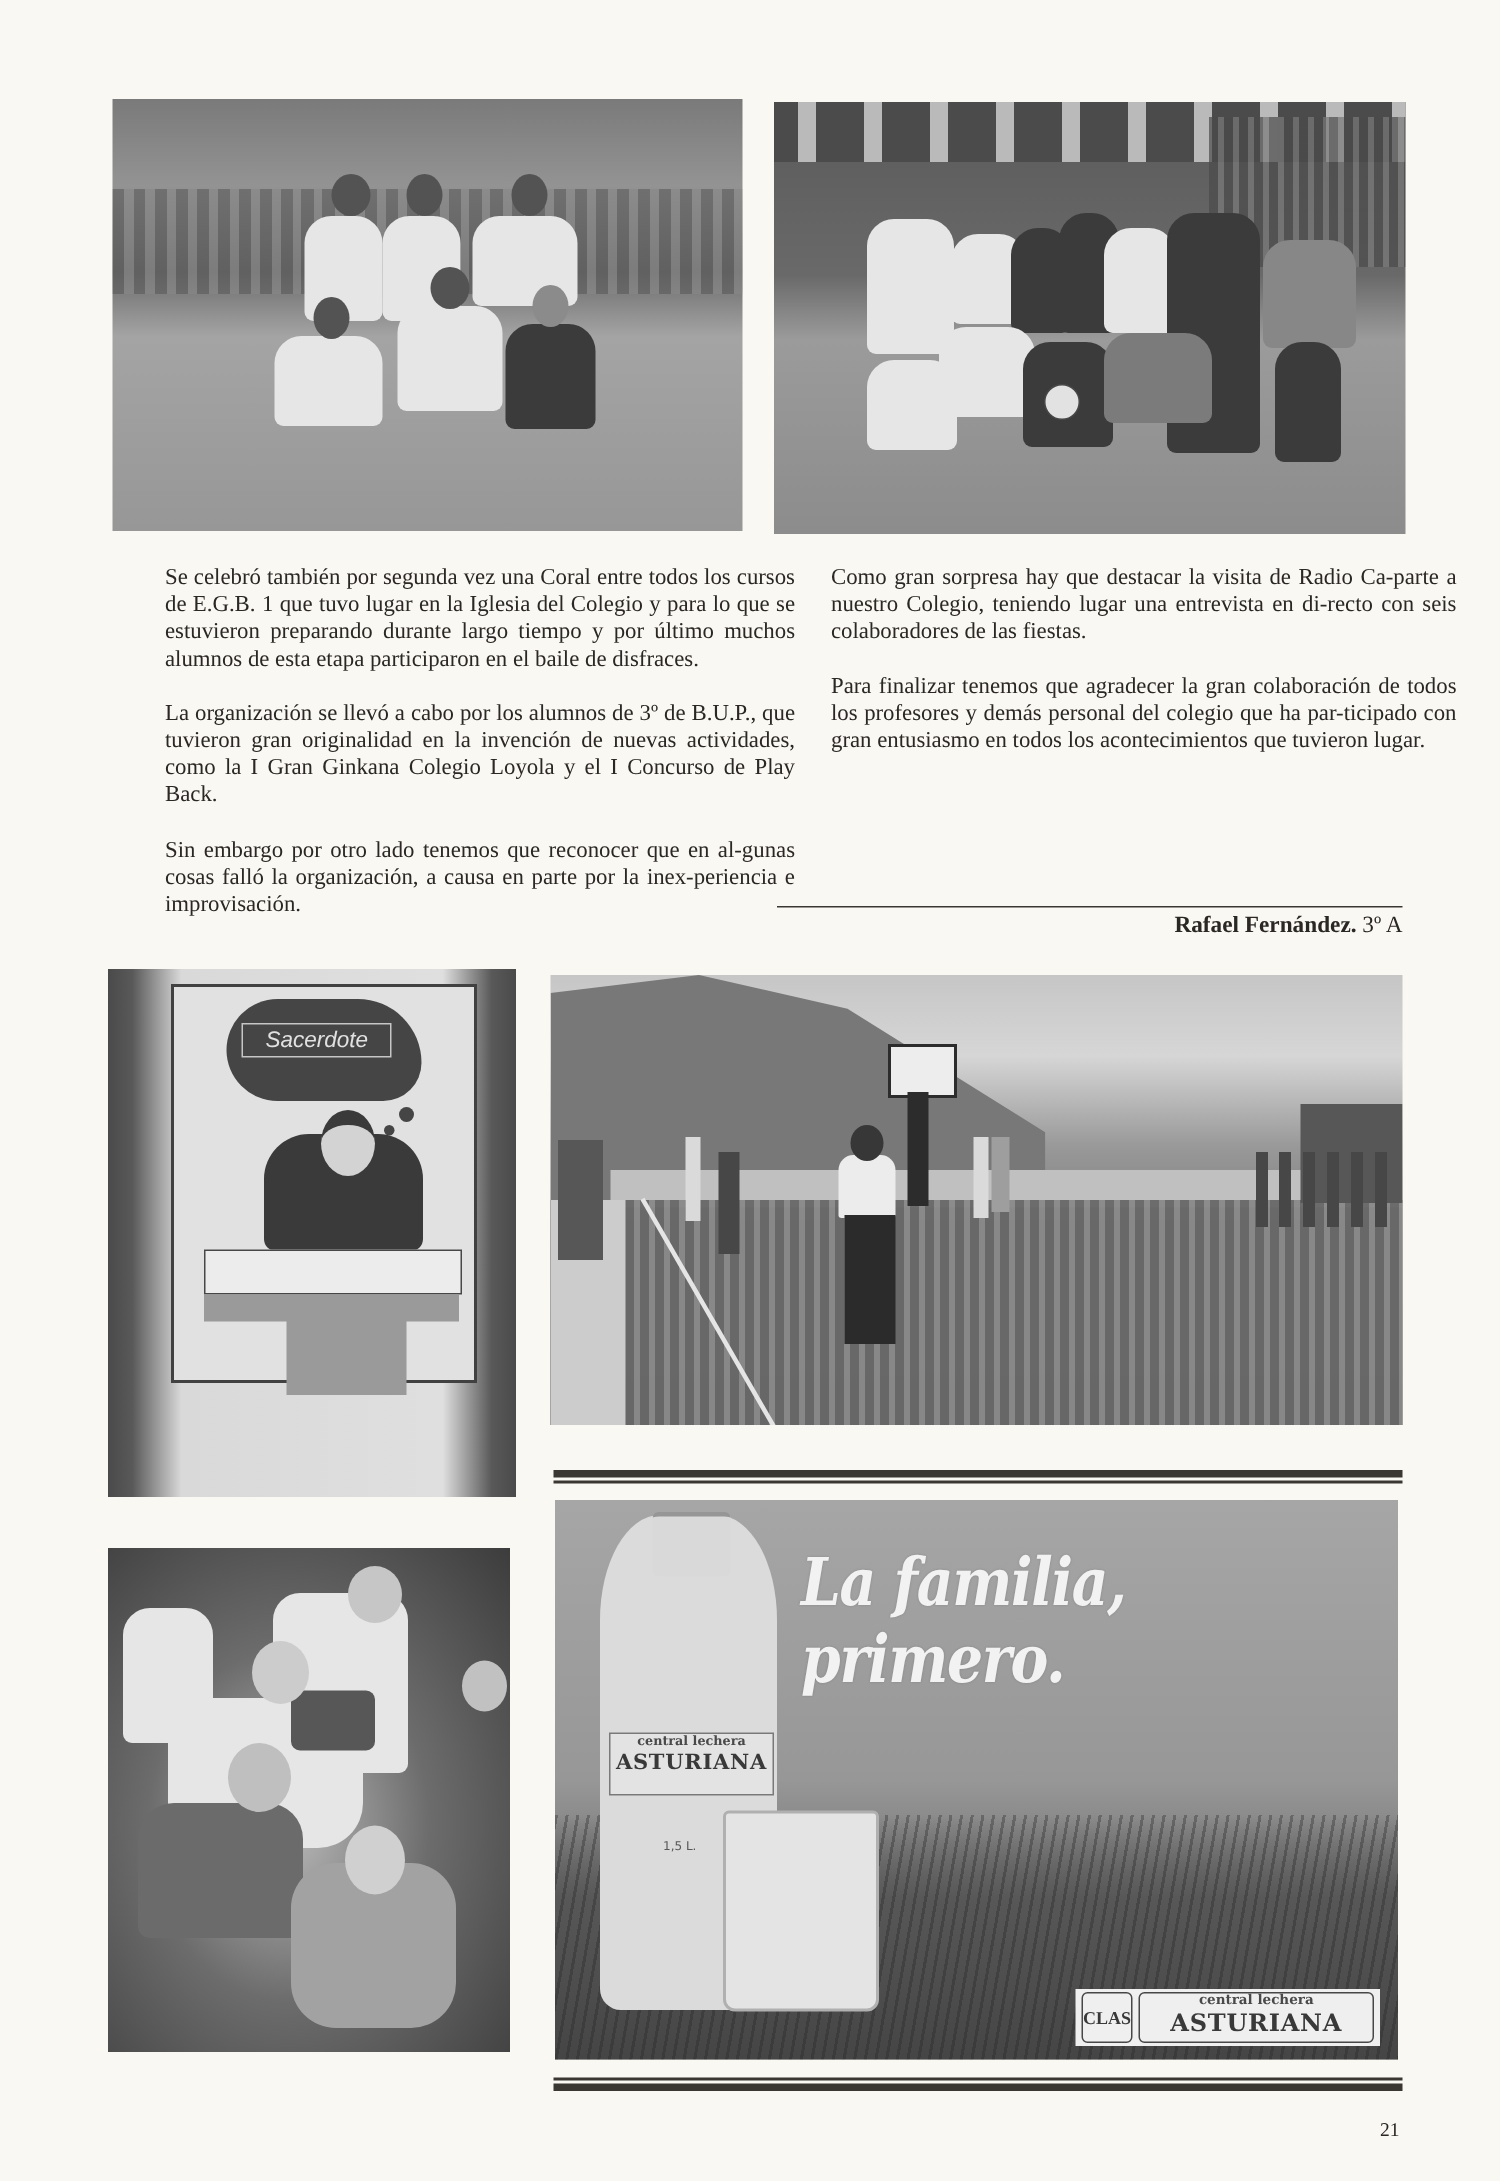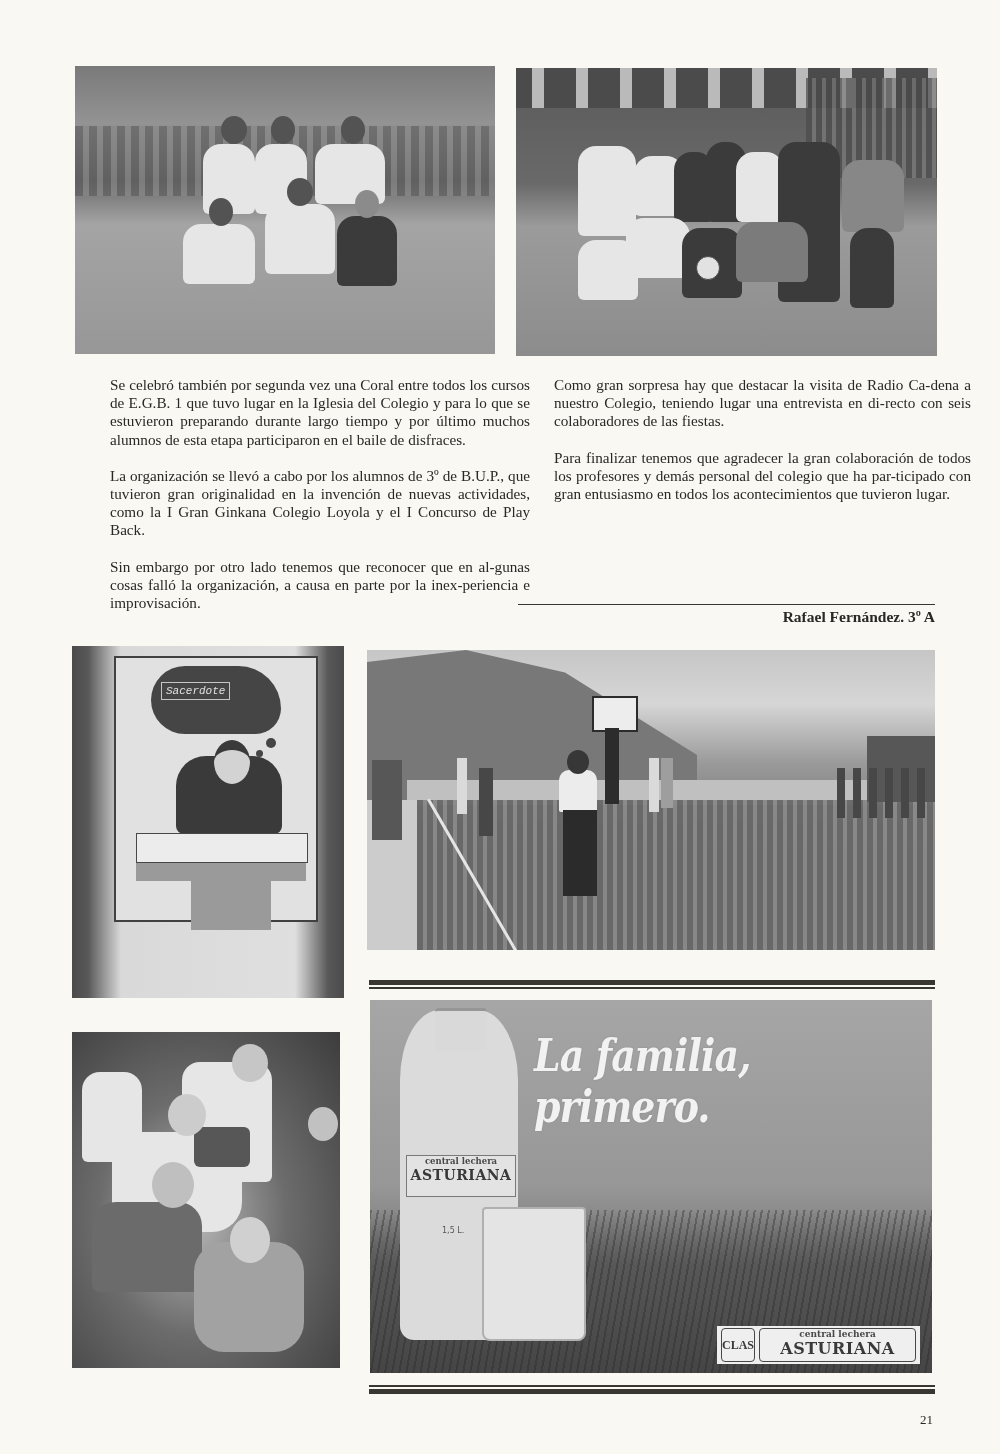--- a/index.html
+++ b/index.html
@@ -33,21 +33,21 @@
   .figure-dark { background: #3e3b37; border-radius: 18px 18px 6px 6px; }
   .head { background: #57534e; border-radius: 50%; }
 
   
   .col { position: absolute; font-size: 15.2px; line-height: 18.2px; text-align: justify; margin-left: 36px; }
   .col p { margin: 0 0 18px 0; hyphens: manual; }
   #col-left { left: 74px; top: 376px; width: 420px; }
   #col-right { left: 518px; top: 376px; width: 417px; }
   .signature-rule { position: absolute; left: 518px; top: 604px; width: 417px; height: 0; border-top: 1.5px solid #3a3733; }
   .signature { position: absolute; right: 65px; top: 608px; font-size: 15.5px; font-weight: bold; }
-  .signature .grade { font-weight: bold; }
+  .signature .grade { font-weight: normal; }
 
   .double-rule { position: absolute; left: 369px; width: 566px; }
   .double-rule .thick { height: 5px; background: #3a3733; }
   .double-rule .thin { height: 1.5px; background: #3a3733; }
 
   .page-number { position: absolute; left: 920px; top: 1412px; font-size: 13px; }
 
   .ad-slogan {
     position: absolute; left: 164px; top: 30px;
     font-family: "DejaVu Serif", "Liberation Serif", serif;
@@ -71,22 +71,22 @@
   .ad-logo { position: absolute; left: 347px; top: 326px; width: 203px; height: 38px; background: #f1efe9;
     display: flex; align-items: center; gap: 4px; padding: 2px 4px; box-sizing: border-box; }
   .ad-logo-mark { width: 32px; height: 32px; border: 1.5px solid #4a4742; border-radius: 4px;
     display: flex; align-items: center; justify-content: center; font-size: 12px; font-weight: bold; color: #3c3934; }
   .ad-logo-text { flex: 1; height: 32px; border: 1.5px solid #4a4742; border-radius: 4px; text-align: center; font-family: "DejaVu Serif", serif; }
   .ad-logo-text .small { font-size: 9px; line-height: 11px; font-weight: bold; color: #4c4944; }
   .ad-logo-text .big { font-size: 16px; line-height: 18px; font-weight: bold; letter-spacing: 0.5px; color: #3c3934; }
 
   .poster-card { position: absolute; left: 42px; top: 10px; width: 200px; height: 262px; background: #e4e1da; border: 2px solid #44413d; }
   .poster-bubble { position: absolute; left: 35px; top: 8px; width: 130px; height: 68px; background: #48453f; border-radius: 40px 50px 30px 40px; }
-  .poster-bubble-label { position: absolute; left: 10px; top: 16px; font-size: 11px; color: #e4e1da; font-style: italic;
-    border: 1px solid #c9c6bf; padding: 2px 4px; font-family: Liberation Mono, monospace; }
+  .poster-bubble-label { position: absolute; left: 10px; top: 16px; font-size: 15px; color: #e4e1da; font-style: italic;
+    border: 1px solid #c9c6bf; padding: 2px 15px; font-family: Liberation Sans, sans-serif; }
   .poster-priest { position: absolute; left: 60px; top: 98px; width: 106px; height: 78px; background: #3d3a36; border-radius: 30px 30px 8px 8px; }
   .poster-face { position: absolute; left: 98px; top: 82px; width: 36px; height: 34px; background: #d6d3cc; border-radius: 50%; border-top: 10px solid #3d3a36; }
   .poster-altar { position: absolute; left: 20px; top: 175px; width: 170px; height: 28px; background: #efece6; border: 1.5px solid #4a4742; }
   .poster-altar-base { position: absolute; left: 20px; top: 205px; width: 170px; height: 18px; background: #9d9a93; }
   .poster-altar-leg { position: absolute; left: 75px; top: 222px; width: 80px; height: 50px; background: #9d9a93; }
 
   .hoop { position: absolute; left: 225px; top: 46px; width: 42px; height: 32px; background: #f0ede7; border: 2px solid #2f2c29; }
   .hoop-pole { position: absolute; left: 238px; top: 78px; width: 14px; height: 76px; background: #2f2c29; }
   .hill { position: absolute; left: 0; top: 0; width: 330px; height: 150px; background: #7b786f;
     clip-path: polygon(0 8%, 30% 0, 60% 15%, 100% 70%, 100% 100%, 0 100%); }
@@ -137,21 +137,21 @@
   <div class="shape" style="left:180px;top:188px;width:22px;height:22px;border-radius:50%;background:#e5e2db;border:1px solid #4a4742"></div>
 </div>
 
 <div class="col" id="col-left">
   <p>Se celebró también por segunda vez una Coral entre todos los cursos de E.G.B. 1 que tuvo lugar en la Iglesia del Colegio y para lo que se estuvieron preparando durante largo tiempo y por último muchos alumnos de esta etapa participaron en el baile de disfraces.</p>
   <p>La organización se llevó a cabo por los alumnos de 3º de B.U.P., que tuvieron gran originalidad en la invención de nuevas actividades, como la I Gran Ginkana Colegio Loyola y el I Concurso de Play Back.</p>
   <p>Sin embargo por otro lado tenemos que reconocer que en al-­gunas cosas falló la organización, a causa en parte por la inex-­periencia e improvisación.</p>
 </div>
 
 <div class="col" id="col-right">
-  <p>Como gran sorpresa hay que destacar la visita de Radio Ca-­dena a nuestro Colegio, teniendo lugar una entrevista en di-­recto con seis colaboradores de las fiestas.</p>
+  <p>Como gran sorpresa hay que destacar la visita de Radio Ca-­parte a nuestro Colegio, teniendo lugar una entrevista en di-­recto con seis colaboradores de las fiestas.</p>
   <p>Para finalizar tenemos que agradecer la gran colaboración de todos los profesores y demás personal del colegio que ha par-­ticipado con gran entusiasmo en todos los acontecimientos que tuvieron lugar.</p>
 </div>
 
 <div class="signature-rule"></div>
 <div class="signature">
   <span>Rafael Fernández.</span>
   <span class="grade">3º A</span>
 </div>
 
 <div class="photo" id="photo-poster">

